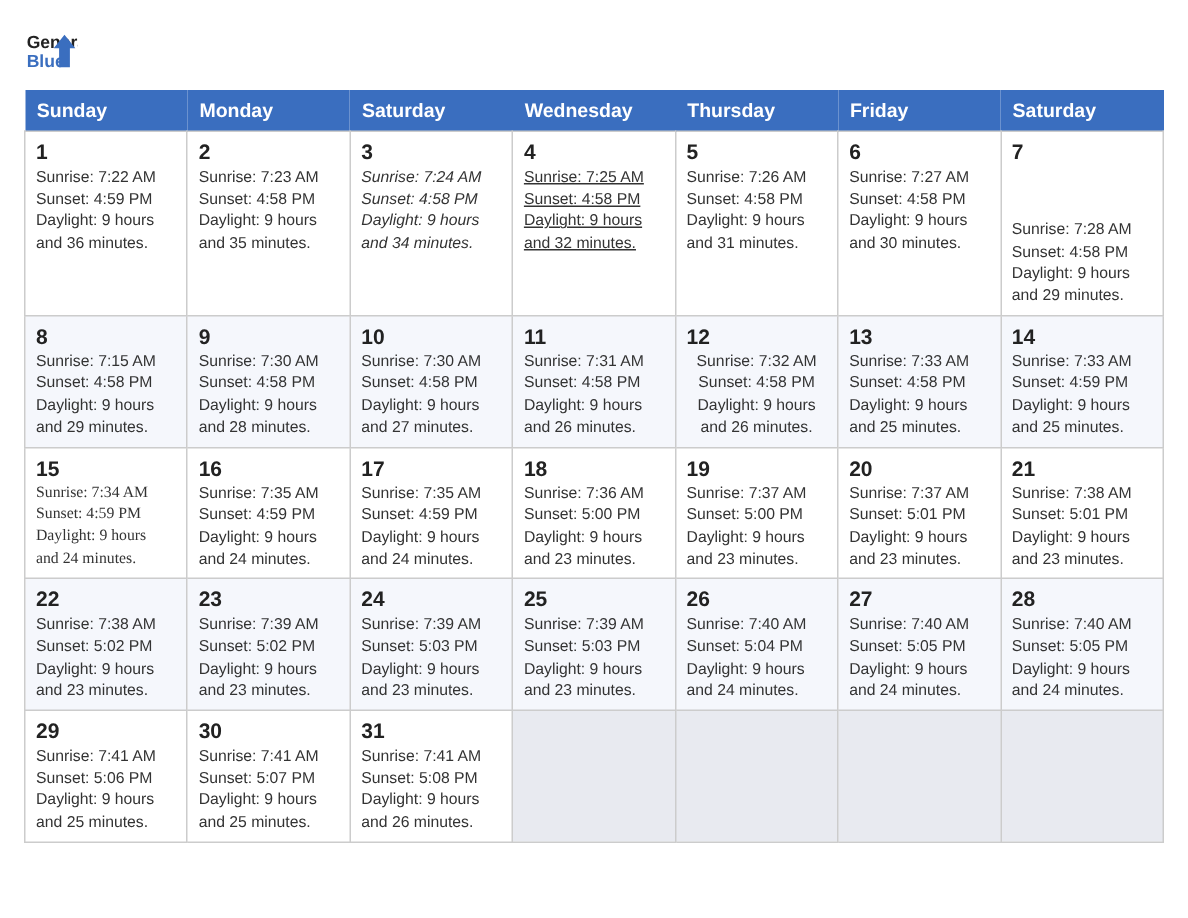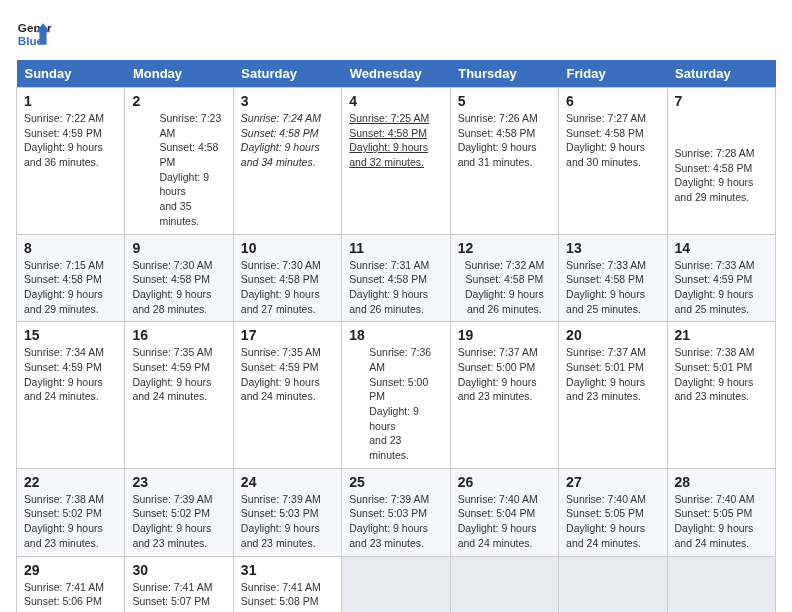--- a/index.html
+++ b/index.html
@@ -111,21 +111,21 @@
   <tr>
         <td>
           <span class="day-num">1</span>
           <div class="day-info" style="white-space: pre-line;">Sunrise: 7:22 AM
 Sunset: 4:59 PM
 Daylight: 9 hours
 and 36 minutes.</div>
         </td>
         <td>
           <span class="day-num">2</span>
-          <div class="day-info" style="white-space: pre-line; margin-left: 27px;">Sunrise: 7:23 AM
+          <div class="day-info" style="white-space: pre-line;">Sunrise: 7:23 AM
 Sunset: 4:58 PM
 Daylight: 9 hours
 and 35 minutes.</div>
         </td>
         <td>
           <span class="day-num">3</span>
           <div class="day-info" style="white-space: pre-line; font-style: italic;">Sunrise: 7:24 AM
 Sunset: 4:58 PM
 Daylight: 9 hours
 and 34 minutes.</div>
@@ -206,42 +206,42 @@
           <span class="day-num">14</span>
           <div class="day-info" style="white-space: pre-line;">Sunrise: 7:33 AM
 Sunset: 4:59 PM
 Daylight: 9 hours
 and 25 minutes.</div>
         </td>
       </tr>
       <tr>
         <td>
           <span class="day-num">15</span>
-          <div class="day-info" style="white-space: pre-line;">Sunrise: 7:34 AM
+          <div class="day-info" style="white-space: pre-line; font-family: Liberation Serif, serif;">Sunrise: 7:34 AM
 Sunset: 4:59 PM
 Daylight: 9 hours
 and 24 minutes.</div>
         </td>
         <td>
           <span class="day-num">16</span>
           <div class="day-info" style="white-space: pre-line;">Sunrise: 7:35 AM
 Sunset: 4:59 PM
 Daylight: 9 hours
 and 24 minutes.</div>
         </td>
         <td>
           <span class="day-num">17</span>
           <div class="day-info" style="white-space: pre-line;">Sunrise: 7:35 AM
 Sunset: 4:59 PM
 Daylight: 9 hours
 and 24 minutes.</div>
         </td>
         <td>
           <span class="day-num">18</span>
-          <div class="day-info" style="white-space: pre-line; margin-left: 20px;">Sunrise: 7:36 AM
+          <div class="day-info" style="white-space: pre-line;">Sunrise: 7:36 AM
 Sunset: 5:00 PM
 Daylight: 9 hours
 and 23 minutes.</div>
         </td>
         <td>
           <span class="day-num">19</span>
           <div class="day-info" style="white-space: pre-line;">Sunrise: 7:37 AM
 Sunset: 5:00 PM
 Daylight: 9 hours
 and 23 minutes.</div>

